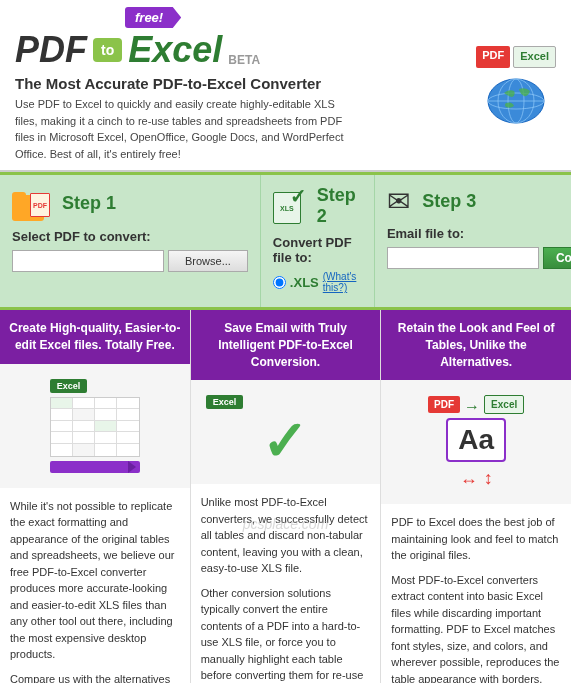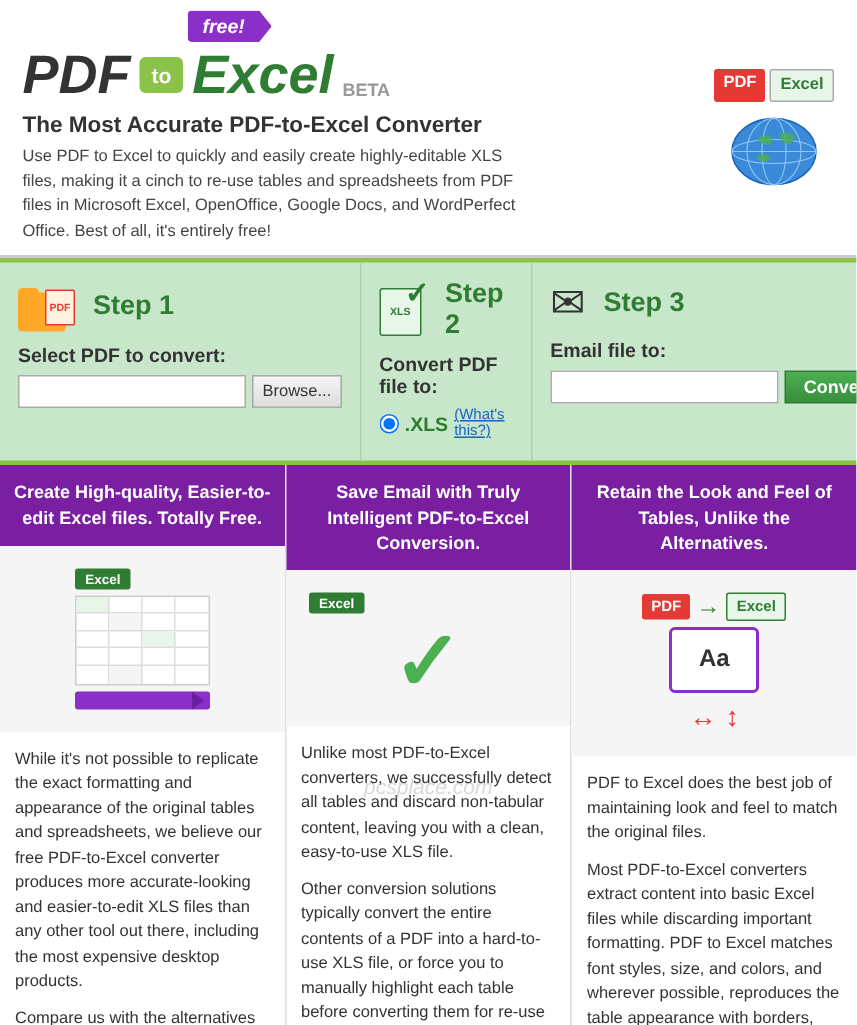--- a/index.html
+++ b/index.html
@@ -137,21 +137,21 @@
       border: 1px solid #aaa;
       background: white;
       font-size: 11px;
       padding: 2px 4px;
     }
     .browse-btn {
       height: 22px;
       background: linear-gradient(to bottom, #f5f5f5, #ddd);
       border: 1px solid #aaa;
       font-size: 11px;
-      padding: 0 6px;
+      padding: 0 16px;
       cursor: pointer;
       color: #333;
     }
     .convert-btn {
       height: 22px;
       background: linear-gradient(to bottom, #4caf50, #388e3c);
       border: 1px solid #2e7d32;
       font-size: 12px;
       font-weight: bold;
       padding: 0 12px;
@@ -424,21 +424,21 @@
   <div class="feature-col">
     <div class="feature-header">Retain the Look and Feel of Tables, Unlike the Alternatives.</div>
     <div class="feature-visual" style="gap:4px;flex-direction:column;">
       <div style="display:flex;gap:4px;align-items:center;justify-content:center;">
         <div style="background:#e53935;color:white;font-size:10px;font-weight:bold;padding:3px 6px;border-radius:2px;">PDF</div>
         <span style="font-size:16px;color:#2e7d32;">→</span>
         <div style="background:#e8f5e9;border:1px solid #2e7d32;color:#2e7d32;font-size:10px;font-weight:bold;padding:3px 6px;border-radius:2px;">Excel</div>
       </div>
 
       <div style="background:white;border:2px solid #8b2fc9;border-radius:4px;width:60px;height:44px;display:flex;align-items:center;justify-content:center;">
-        <span style="font-size:16px;font-weight:bold;color:#333;">Aa</span>
+        <span style="font-size:28px;font-weight:bold;color:#333;">Aa</span>
       </div>
 
       <div style="display:flex;gap:6px;margin-top:2px;">
         <span style="font-size:18px;color:#e53935;">↔</span>
         <span style="font-size:18px;color:#e53935;">↕</span>
       </div>
     </div>
     <div class="feature-body">
       <p>PDF to Excel does the best job of maintaining look and feel to match the original files.</p>
       <p>Most PDF-to-Excel converters extract content into basic Excel files while discarding important formatting. PDF to Excel matches font styles, size, and colors, and wherever possible, reproduces the table appearance with borders, cell coloring, and row/column height and width.</p>

